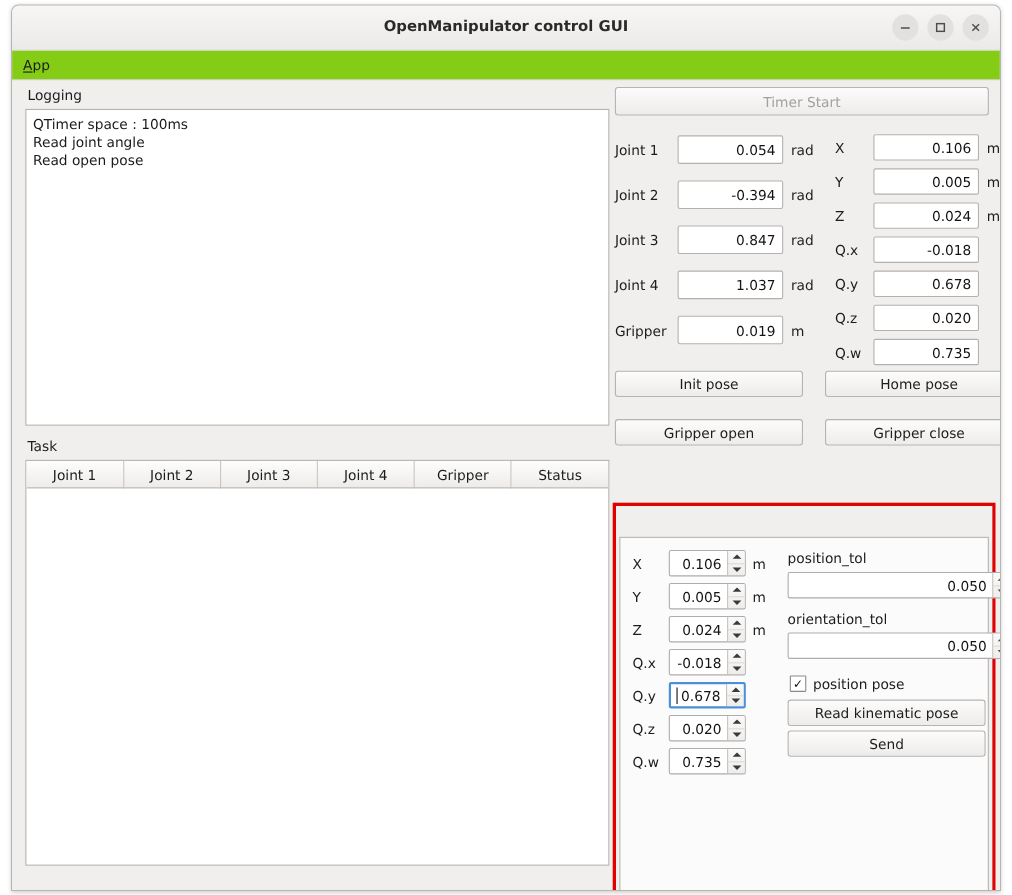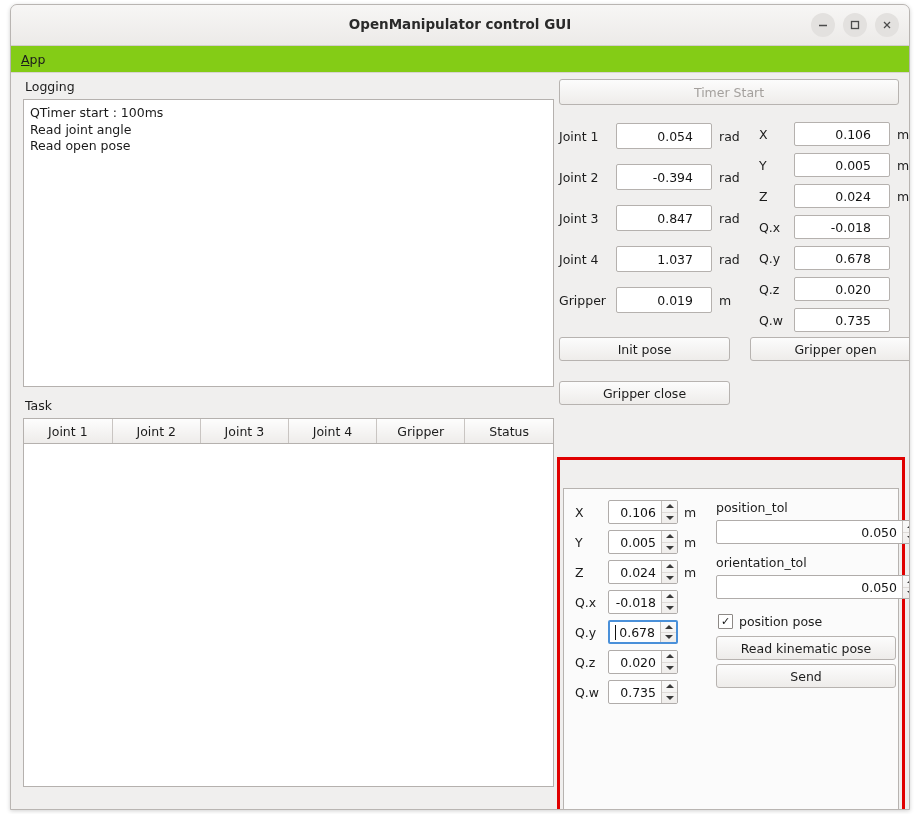--- a/index.html
+++ b/index.html
@@ -146,21 +146,21 @@
     height: 222px;
   }
   .ro-field {
     background: #ffffff;
     border: 1px solid #b5b1ae;
     border-radius: 2px;
     box-sizing: border-box;
     font-size: 12.5px;
     color: #141414;
     text-align: right;
-    padding: 0 18px;
+    padding: 0 6px;
     display: flex; align-items: center; justify-content: flex-end;
   }
   .lbl { font-size: 12.5px; color: #1c1c1c; }
   .unit { font-size: 12.5px; color: #1c1c1c; }
   .jrow { position: absolute; display: flex; align-items: center; gap: 7px; left: 0; }
   .jrow .lbl { width: 50px; }
   .jrow .ro-field { width: 96px; height: 26px; }
   .prow { position: absolute; display: flex; align-items: center; gap: 7px; left: 200px; }
   .prow .lbl { width: 28px; }
   .prow .ro-field { width: 96px; height: 24px; }
@@ -332,21 +332,21 @@
 
     <div class="menubar">
       <div class="menu-item"><u>A</u><span>pp</span></div>
     </div>
 
     <div class="content">
 
       <div class="left-col">
         <div class="group-label">Logging</div>
         <div class="log-box">
-          <div>QTimer start : 100ms</div>
+          <div>QTimer space : 100ms</div>
           <div>Read joint angle</div>
           <div>Read open pose</div>
         </div>
 
         <div class="group-label task-label">Task</div>
         <div class="table-wrap">
           <table class="task-table">
             <thead>
               <tr>
                 <th>Joint 1</th>
@@ -425,20 +425,21 @@
           </div>
           <div class="prow" style="top:195px;">
             <span class="lbl">Q.w</span>
             <span class="ro-field">0.735</span>
             <span class="unit"></span>
           </div>
         </div>
 
         <div class="btn-grid">
           <button class="btn">Init pose</button>
+          <button class="btn">Home pose</button>
           <button class="btn">Gripper open</button>
           <button class="btn">Gripper close</button>
         </div>
       </div>
 
       <div class="tab-area">
         <div class="tabs-inner">
 
           <div class="tab-panel">
             <div class="ts-left">

